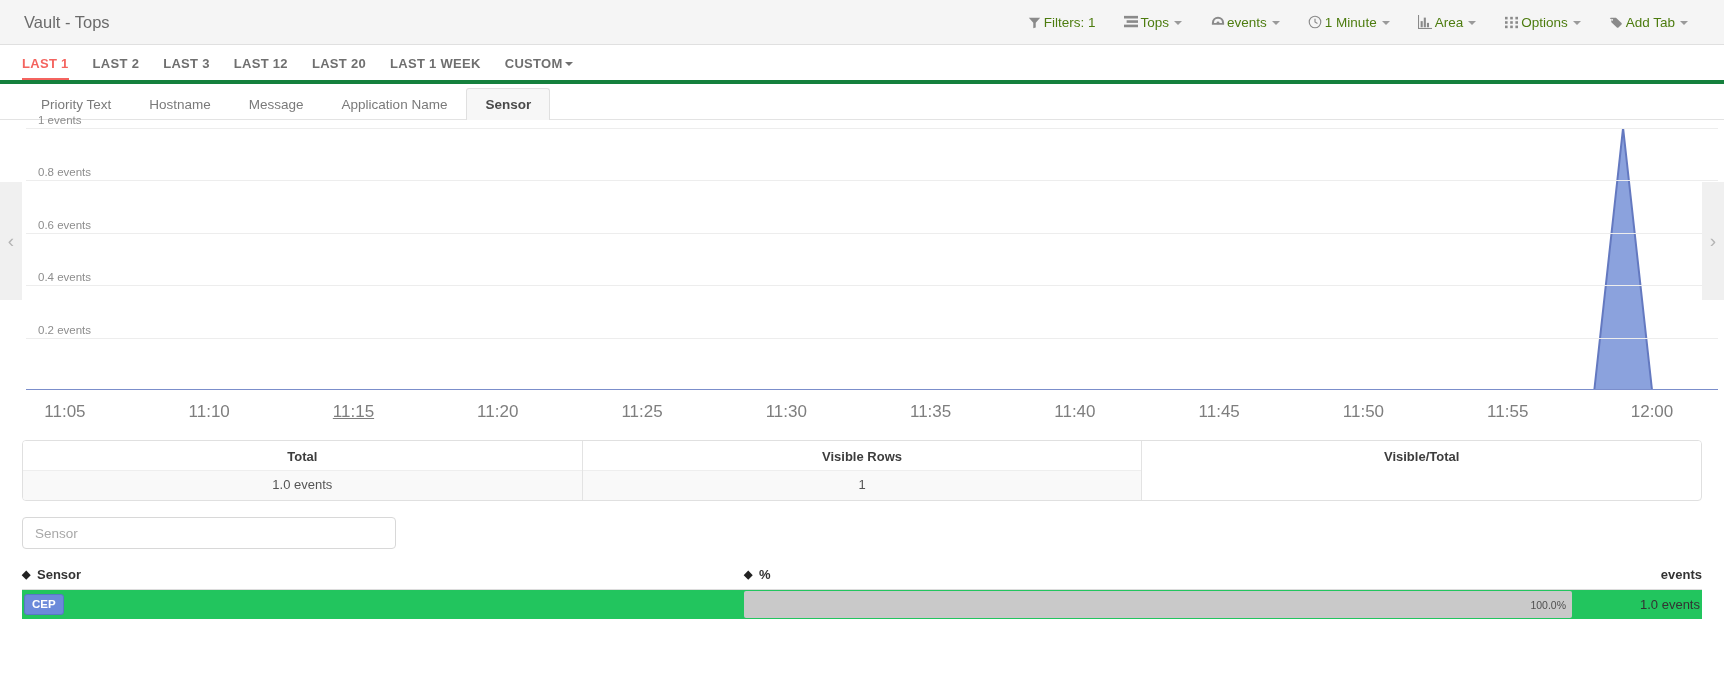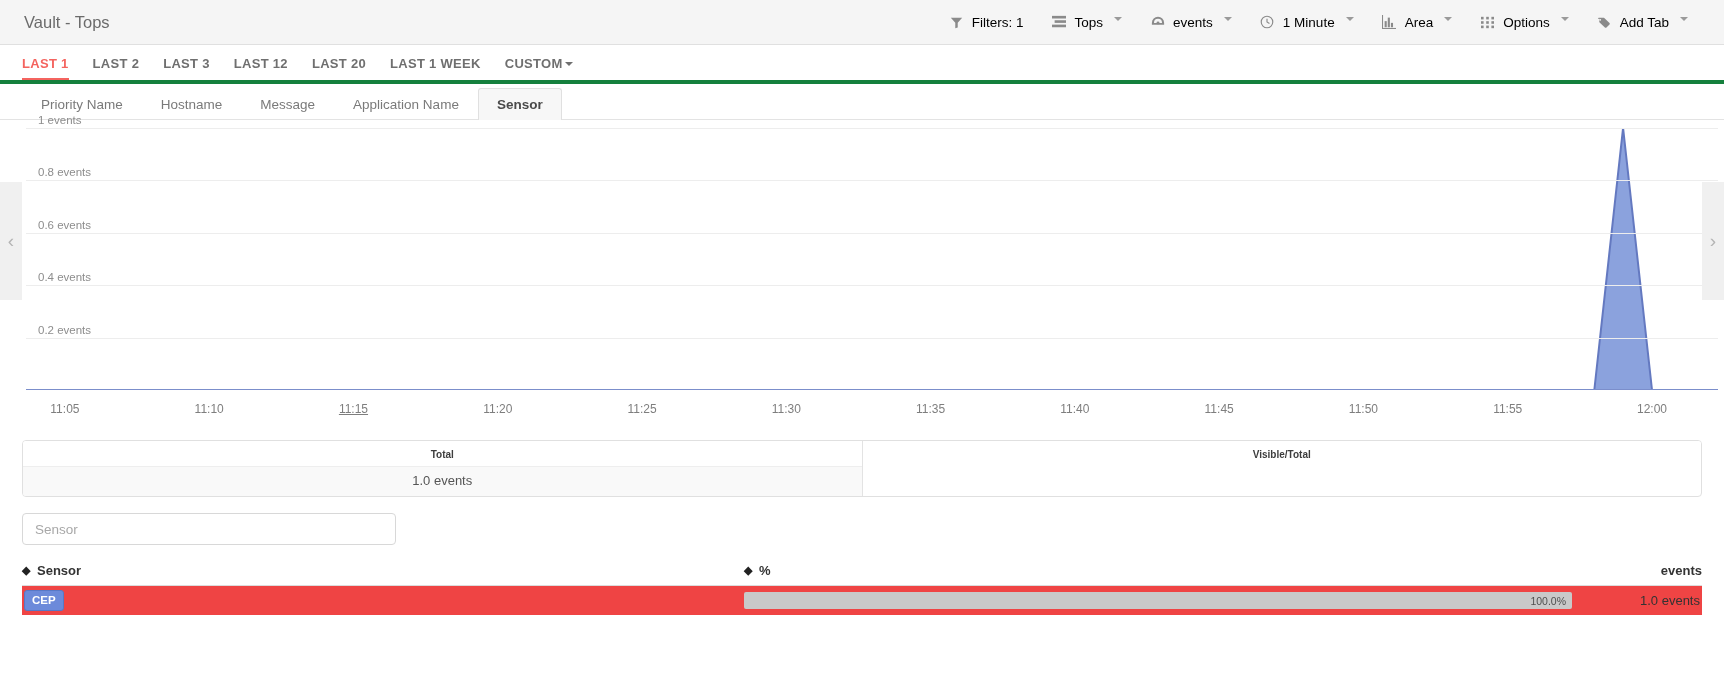--- a/index.html
+++ b/index.html
@@ -24,23 +24,24 @@
   .header-title {
     font-size: 16.5px;
     color: #6b6b6b;
     font-weight: 400;
     white-space: nowrap;
   }
   .header-spacer { flex: 1 1 auto; }
   .toolbar { display: flex; align-items: center; gap: 0px; }
   .tb-item {
     display: flex;
-    gap: 8px;
+    align-items: center;
+    gap: 2px;
     font-size: 13.5px;
-    color: #000000;
+    color: #4d7c0f;
     padding: 6px 14px;
     cursor: pointer;
     white-space: nowrap;
   }
   .tb-icon {
     display: inline-flex;
     align-items: center;
     justify-content: center;
     width: 15px; height: 15px;
     color: #8a8a8a;
@@ -161,21 +162,21 @@
     background: #7b8ecb;
   }
   .x-labels {
     position: absolute;
     left: 26px; right: 6px;
     bottom: 12px;
     height: 16px;
   }
   .x-label {
     position: absolute;
-    font-size: 12px;
+    font-size: 17px;
     color: #7e7e7e;
     transform: translateX(-50%);
     white-space: nowrap;
   }
   .chart-svg { position: absolute; inset: 0; width: 100%; height: 100%; }
 
   .pager {
     position: absolute;
     width: 22px; height: 118px;
     background: #f0f0f0;
@@ -201,21 +202,21 @@
     overflow: hidden;
     background: #fff;
   }
   .stat-cell {
     flex: 1 1 0;
     border-right: 1px solid #e3e3e3;
     text-align: center;
   }
   .stat-cell:last-child { border-right: none; }
   .stat-title {
-    font-size: 10px;
+    font-size: 13px;
     font-weight: bold;
     color: #3d3d3d;
     padding: 8px 0 6px 0;
     background: #fff;
   }
   .stat-value {
     font-size: 13px;
     color: #555;
     padding: 6px 0 8px 0;
     background: #f9f9f9;
@@ -261,42 +262,42 @@
   .sort-icon {
     display: inline-block;
     width: 9px;
     line-height: 1;
     color: #222;
     font-size: 11px;
   }
   .trow {
     display: flex;
     align-items: center;
-    background: #ef4444;
+    background: #22c55e;
     height: 29px;
     padding: 0 0 0 0;
     cursor: pointer;
     justify-content: flex-end;
   }
   .td-sensor { width: 722px; display: flex; align-items: center; padding-left: 2px; }
   .tag {
     display: inline-block;
     background: #6c8ada;
     color: #fff;
     font-size: 11.5px;
     font-weight: bold;
     padding: 2px 7px;
     border-radius: 3px;
     border: 1px solid #5878c6;
     line-height: 1.25;
   }
   .td-pct { flex: 1 1 auto; padding-right: 10px; }
   .bar-track {
     position: relative;
-    height: 17px;
+    height: 27px;
     background: #c9c9c9;
     border-radius: 2px;
     width: 100%;
   }
   .bar-pct {
     position: absolute;
     right: 6px;
     top: 50%;
     transform: translateY(-50%);
     font-size: 10.5px;
@@ -412,21 +413,21 @@
   <div class="range-item active"><span>LAST 1</span></div>
   <div class="range-item"><span>LAST 2</span></div>
   <div class="range-item"><span>LAST 3</span></div>
   <div class="range-item"><span>LAST 12</span></div>
   <div class="range-item"><span>LAST 20</span></div>
   <div class="range-item"><span>LAST 1 WEEK</span></div>
   <div class="range-item"><span>CUSTOM</span><span class="caret-d"></span></div>
 </div>
 
 <div class="field-tabs">
-  <div class="field-tab"><span>Priority Name</span></div>
+  <div class="field-tab"><span>Priority Text</span></div>
   <div class="field-tab"><span>Hostname</span></div>
   <div class="field-tab"><span>Message</span></div>
   <div class="field-tab"><span>Application Name</span></div>
   <div class="field-tab active"><span>Sensor</span></div>
 </div>
 
 <div class="chart-wrap">
 
   <div class="pager left">
     <span>‹</span>
@@ -468,20 +469,24 @@
       <div class="x-label" style="left: 96.1%;">12:00</div>
     </div>
 </div>
 
 <div class="stats">
   <div class="stat-cell">
     <div class="stat-title">Total</div>
     <div class="stat-value">1.0 events</div>
   </div>
   <div class="stat-cell">
+    <div class="stat-title">Visible Rows</div>
+    <div class="stat-value">1</div>
+  </div>
+  <div class="stat-cell">
     <div class="stat-title">Visible/Total</div>
   </div>
 </div>
 
 <div class="search-row">
   <input class="search-input" type="text" placeholder="Sensor" style="">
 </div>
 
 <div class="table">
   <div class="thead">

